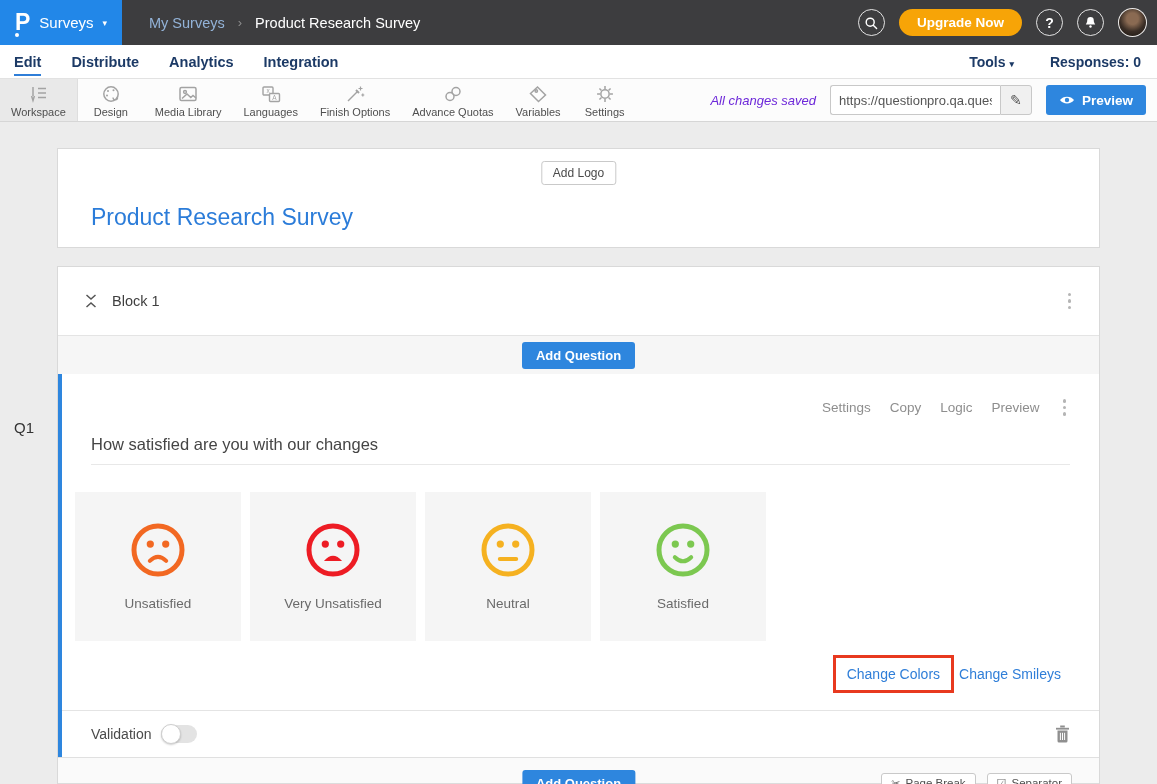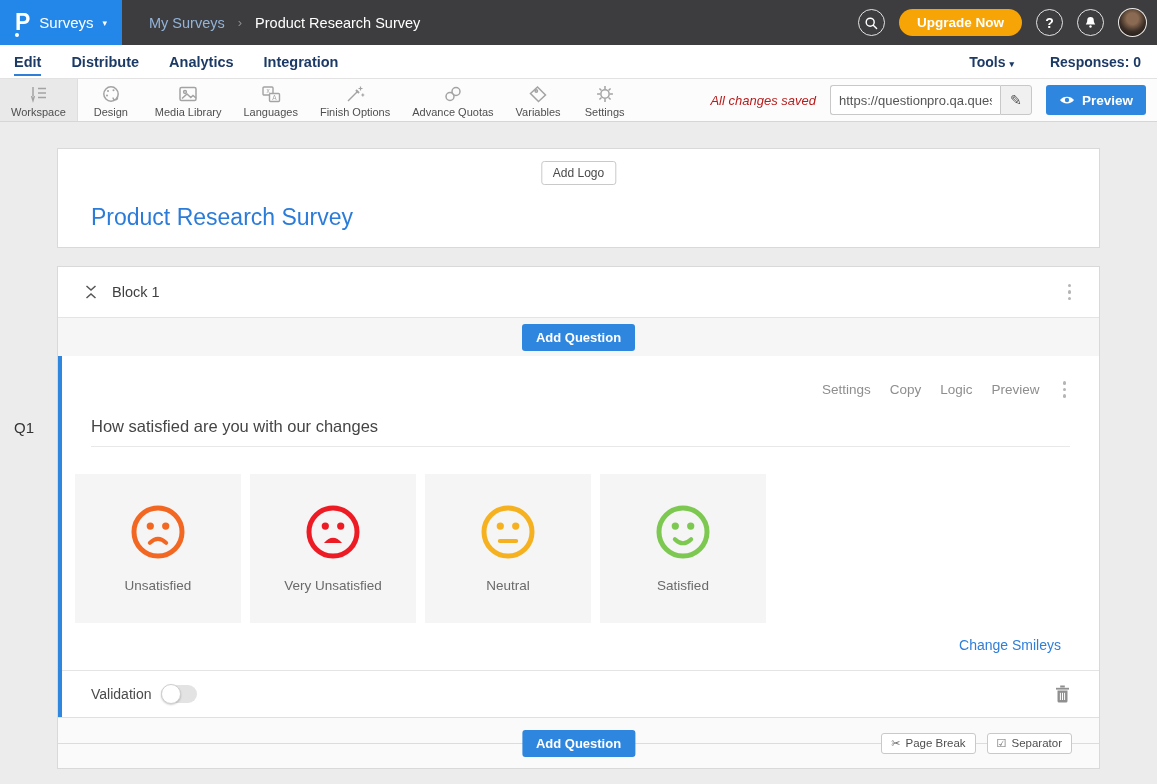--- a/index.html
+++ b/index.html
@@ -32,34 +32,34 @@
   .nav-right { margin-left:auto; display:flex; gap:36px; align-items:center; }
   .nav-right .item { font-size:14px; color:#1c3a66; font-weight:600; cursor:pointer; }
   .nav-right .caret { color:#1c3a66; }
   
   .toolbar { height:43px; background:#fcfcfc; border-bottom:1px solid #d6d6d6; display:flex; align-items:stretch; }
   .tool-item { display:flex; flex-direction:column; align-items:center; justify-content:center; gap:2px; padding:3px 11px 2px; cursor:pointer; min-width:66px; }
   .tool-item.selected { background:#e9e9e9; border-right:1px solid #dedede; }
   .tool-item .t-label { font-size:11px; color:#4f4f4f; white-space:nowrap; }
   .tool-icon svg { display:block; }
   .toolbar-right { margin-left:auto; display:flex; align-items:center; gap:14px; padding-right:11px; }
-  .saved-status { font-style:italic; font-size:13px; color:#b91c1c; }
+  .saved-status { font-style:italic; font-size:13px; color:#6d28d9; }
   .url-group { display:flex; height:30px; }
   .url-input { width:170px; height:30px; border:1px solid #c8c8c8; border-right:none; border-radius:3px 0 0 3px; padding:0 8px; font-size:13px; color:#555; font-family:"Liberation Sans",sans-serif; background:#fff; }
   .url-edit { width:32px; background:#f0f0f0; border:1px solid #c8c8c8; border-radius:0 3px 3px 0; display:flex; align-items:center; justify-content:center; color:#4f4f4f; font-size:14px; cursor:pointer; }
   .preview-btn { height:30px; display:flex; align-items:center; gap:7px; background:#2e86de; border:none; border-radius:3px; padding:0 13px; color:#fff; font-size:13.5px; font-weight:700; font-family:"Liberation Sans",sans-serif; cursor:pointer; }
   
   .content { padding:26px 57px 0; }
   .q-number { position:absolute; left:14px; top:419px; font-size:15px; color:#333; }
   .card { background:#fff; border:1px solid #d9d9d9; }
   .survey-card { height:100px; position:relative; margin-bottom:18px; }
   .add-logo-btn { position:absolute; top:12px; left:50%; transform:translateX(-50%); background:#fff; border:1px solid #c9c9c9; border-radius:3px; padding:4px 11px; font-size:12px; color:#4a4a4a; font-family:"Liberation Sans",sans-serif; cursor:pointer; }
   .survey-title { position:absolute; left:33px; bottom:16px; font-size:23px; color:#2b7cd9; }
   
-  .block-header { height:51px; display:flex; align-items:center; padding:0 24px 0 27px; border-bottom:1px solid #e4e4e4; }
+  .block-header { height:69px; display:flex; align-items:center; padding:0 24px 0 27px; border-bottom:1px solid #e4e4e4; }
   .collapse-icon { margin-right:15px; cursor:pointer; display:flex; }
   .block-title { font-size:14.5px; color:#3f3f3f; }
   .kebab { margin-left:auto; display:flex; flex-direction:column; gap:3px; padding:4px; cursor:pointer; }
   .kebab i { width:3.5px; height:3.5px; border-radius:50%; background:#b5b5b5; }
   .addq-row { height:38px; background:#f6f6f6; display:flex; align-items:center; justify-content:center; }
   .addq-btn { background:#2e86de; border:none; border-radius:3px; color:#fff; font-size:13px; font-weight:700; font-family:"Liberation Sans",sans-serif; padding:6px 14px; cursor:pointer; }
   
   .question-wrap { background:#fff; border-left:4px solid #2e86de; padding-top:21px; }
   .q-actions { display:flex; justify-content:flex-end; align-items:center; gap:19px; padding:0 29px 0 29px; }
   .q-action { font-size:13.5px; color:#8e8e8e; cursor:pointer; }
@@ -322,20 +322,23 @@
     <circle cx="32" cy="32" r="26.5" fill="none" stroke="#7cc850" stroke-width="5.5"></circle>
     <circle cx="23.5" cy="25.5" r="4" fill="#7cc850"></circle>
     <circle cx="40.5" cy="25.5" r="4" fill="#7cc850"></circle>
     <path d="M23 40 Q32 49 41 40" fill="none" stroke="#7cc850" stroke-width="4.5" stroke-linecap="round"></path>
               </svg>
               <div class="option-label">Satisfied</div>
             </div>
           </div>
 
         <div class="change-row">
+          <span class="change-colors-box">
+            <span class="link">Change Colors</span>
+          </span>
           <span class="link">Change Smileys</span>
         </div>
 
         <div class="validation-row">
           <span class="validation-label">Validation</span>
           <span class="toggle">
               <span class="knob"></span>
             </span>
           <span class="trash-btn">
             <svg width="15" height="18" viewBox="0 0 15 18">

